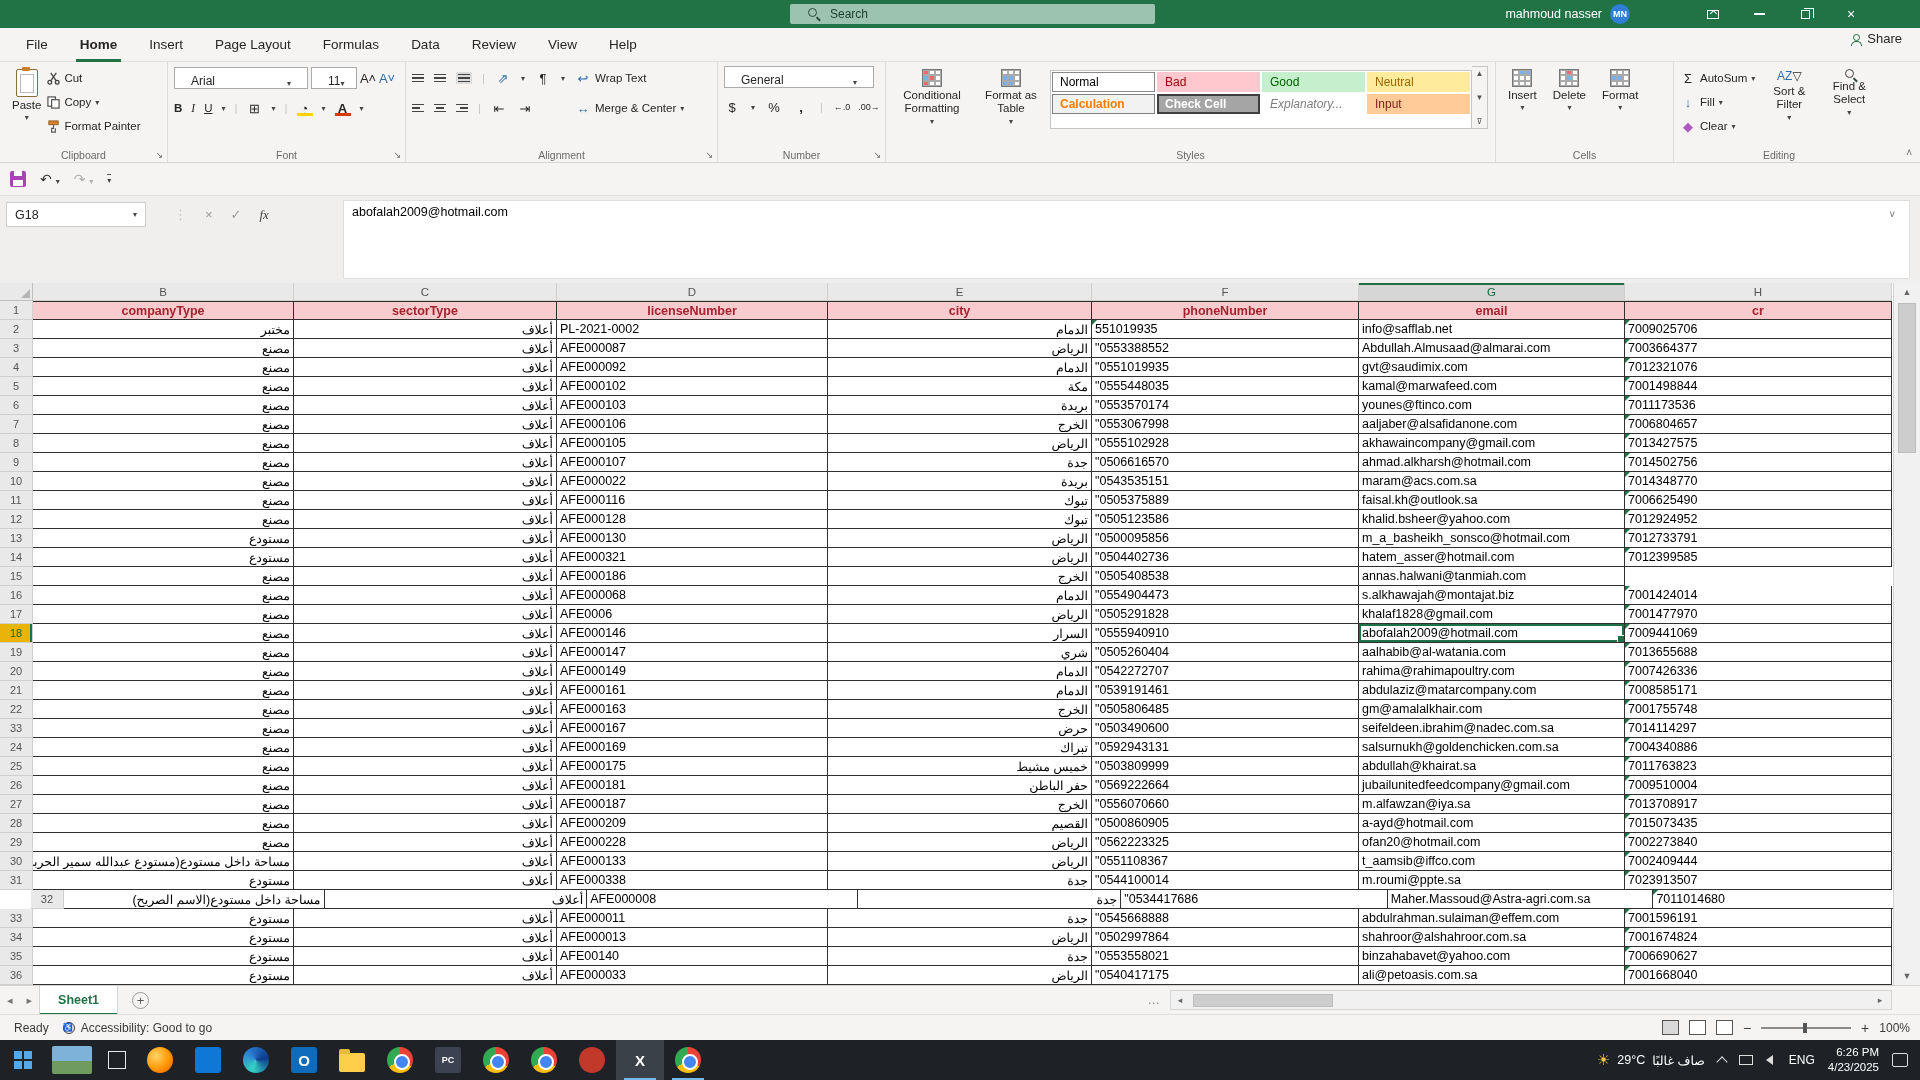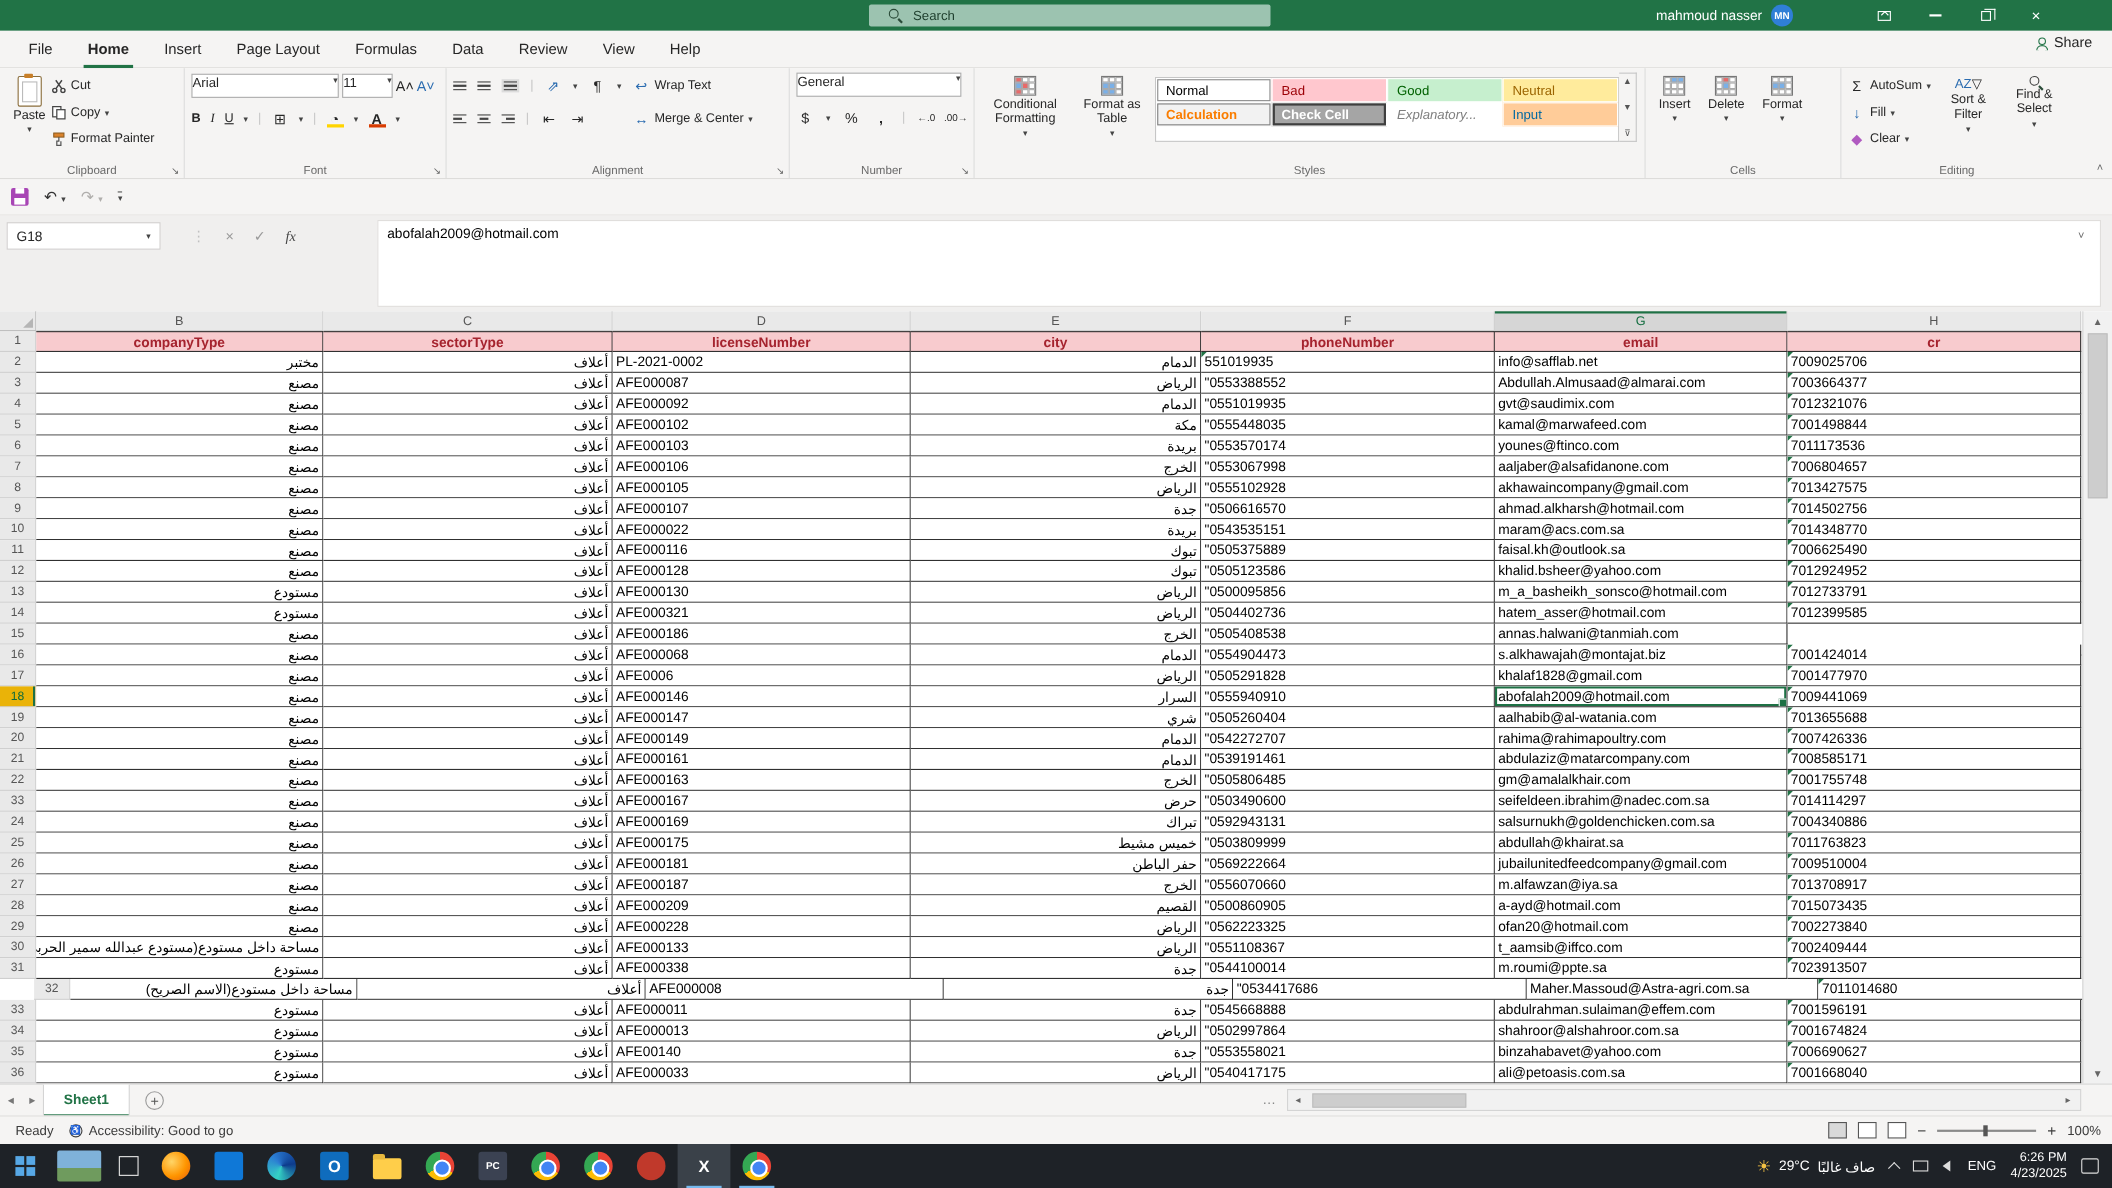--- a/index.html
+++ b/index.html
@@ -30,40 +30,40 @@
   .person-ic{width:10px;height:10px;position:relative;}
   .person-ic::before{content:"";position:absolute;top:0;left:2px;width:5px;height:5px;border:1.3px solid #217346;border-radius:50%;}
   .person-ic::after{content:"";position:absolute;bottom:-2px;left:0;width:9px;height:4px;border:1.3px solid #217346;border-bottom:none;border-radius:5px 5px 0 0;}
   
   #ribbon{position:absolute;top:62px;left:0;width:1920px;height:101px;background:#f5f4f3;border-bottom:1px solid #d8d6d4;display:flex;}
   .rgroup{position:relative;height:100px;border-right:1px solid #ddd;padding:4px 4px 18px 6px;}
   .glabel{position:absolute;bottom:1px;left:0;right:0;text-align:center;font-size:10.5px;color:#6a6a6a;}
   .dlg{position:absolute;bottom:2px;right:4px;font-size:9px;color:#6a6a6a;}
   .btn-big{display:flex;flex-direction:column;align-items:center;justify-content:flex-start;gap:2px;font-size:11.5px;color:#262626;padding:3px 6px;}
   .small-row{display:flex;align-items:center;gap:4px;font-size:11.5px;color:#262626;height:24px;}
-  .combo{background:#fff;border:1px solid #ababab;height:22px;display:flex;align-items:flex-start;justify-content:space-between;padding:0 0;font-size:12px;color:#262626;}
+  .combo{background:#fff;border:1px solid #ababab;height:22px;display:flex;align-items:flex-end;justify-content:space-between;padding:0 16px;font-size:12px;color:#262626;}
   .dn{font-size:8px;color:#444;}
   .ic16{width:16px;height:16px;display:inline-flex;align-items:center;justify-content:center;font-size:13px;}
   .clip-ic{width:22px;height:28px;border:1.5px solid #8a6d3b;border-radius:2px;background:#fff;position:relative;}
   .clip-ic::before{content:"";position:absolute;top:-3px;left:5px;width:8px;height:4px;background:#c87f28;border-radius:1px;}
   .clip-ic::after{content:"";position:absolute;top:4px;left:3px;width:12px;height:17px;background:#fff;border:1px solid #bbb;}
   .lines{display:inline-flex;flex-direction:column;gap:2px;}
   .lines i{display:block;height:1.6px;background:#444;}
   .ul-yellow{box-shadow:inset 0 -3px 0 #ffd400;}
   .ul-red{box-shadow:inset 0 -3px 0 #d83b01;}
   .gallery{border:1px solid #c6c6c6;background:#fff;display:grid;grid-template-columns:repeat(4,105px);grid-auto-rows:22px;margin-top:4px;}
   .gi{display:flex;align-items:center;padding:0 8px;font-size:12px;border:1px solid #fff;}
   .st-normal{background:#fff;color:#000;outline:1px solid #8a8a8a;outline-offset:-2px;}
   .st-bad{background:#ffc7ce;color:#9c0006;}
   .st-good{background:#c6efce;color:#006100;}
   .st-neutral{background:#ffeb9c;color:#9c6500;}
   .st-calculation{background:#f2f2f2;color:#fa7d00;font-weight:bold;outline:1px solid #7f7f7f;outline-offset:-2px;}
   .st-checkcell{background:#a5a5a5;color:#fff;font-weight:bold;outline:2px solid #3f3f3f;outline-offset:-3px;}
   .st-explanatory{background:#fff;color:#7f7f7f;font-style:italic;}
-  .st-input{background:#ffcc99;color:#0369a1;}
+  .st-input{background:#ffcc99;color:#7f1d1d;}
   .gal-scroll{display:flex;flex-direction:column;width:16px;border:1px solid #c6c6c6;border-left:none;font-size:8px;color:#555;align-items:center;justify-content:space-between;padding:2px 0;background:#f5f4f3;}
   .grid-ic{width:20px;height:18px;display:grid;grid-template-columns:repeat(3,1fr);grid-template-rows:repeat(3,1fr);border:1px solid #777;background:#fff;}
   .grid-ic span{border:0.5px solid #aaa;}
   
   #qat{position:absolute;top:163px;left:0;width:1920px;height:33px;background:#f5f4f3;display:flex;align-items:center;gap:14px;padding-left:10px;border-bottom:1px solid #e4e2e0;font-size:14px;color:#333;}
   .floppy{width:16px;height:16px;background:#a845b5;position:relative;border-radius:2px;}
   .floppy::before{content:"";position:absolute;top:0;left:4px;width:8px;height:5px;background:#fff;}
   .floppy::after{content:"";position:absolute;bottom:1px;left:3px;width:10px;height:6px;background:#fff;}
   .gray{color:#b0aeac;}
   

